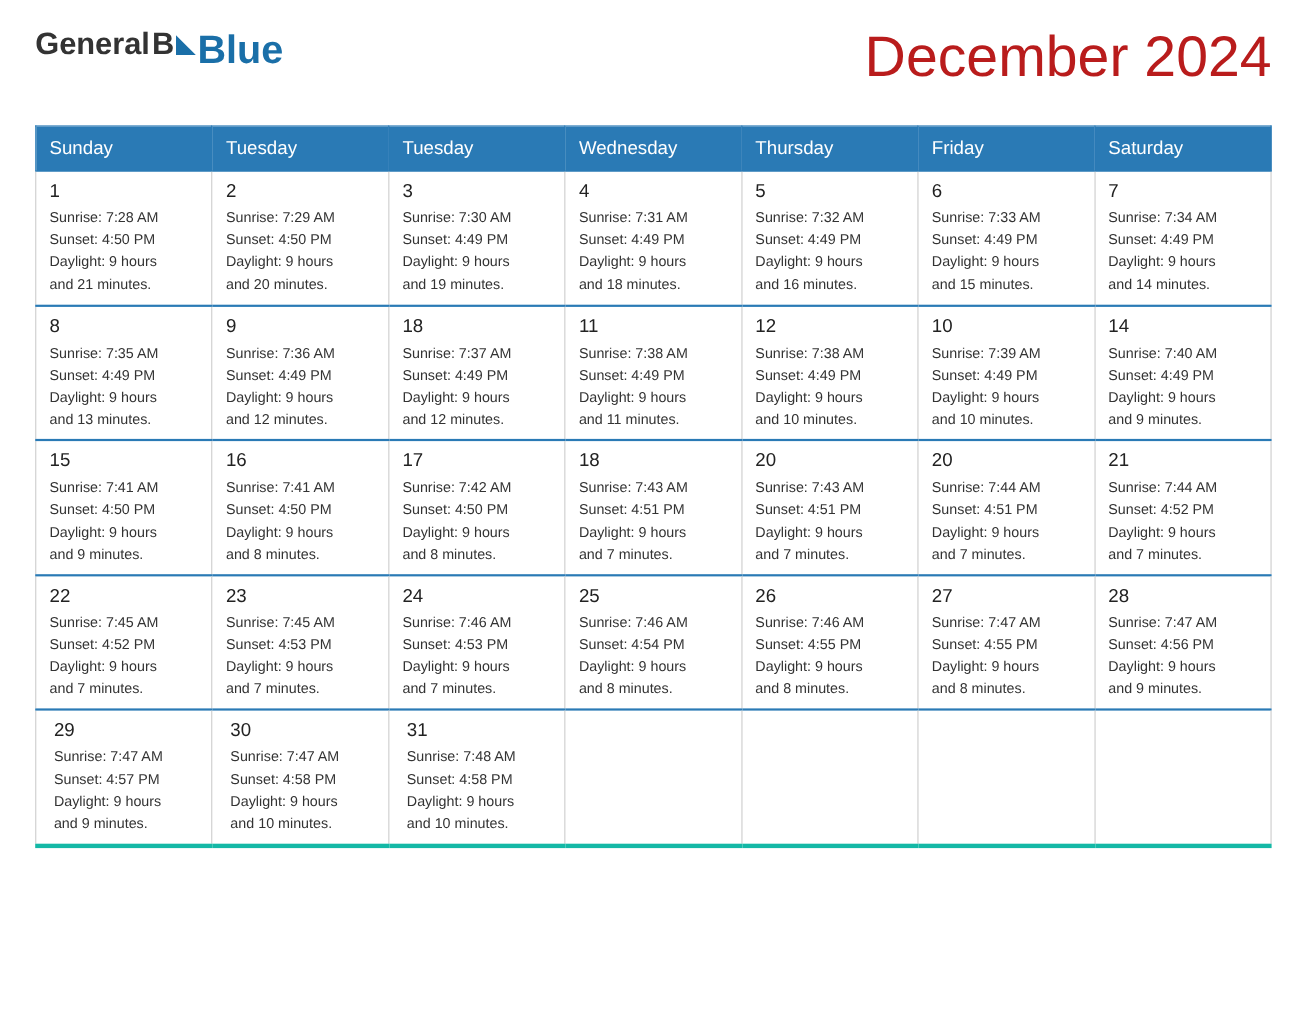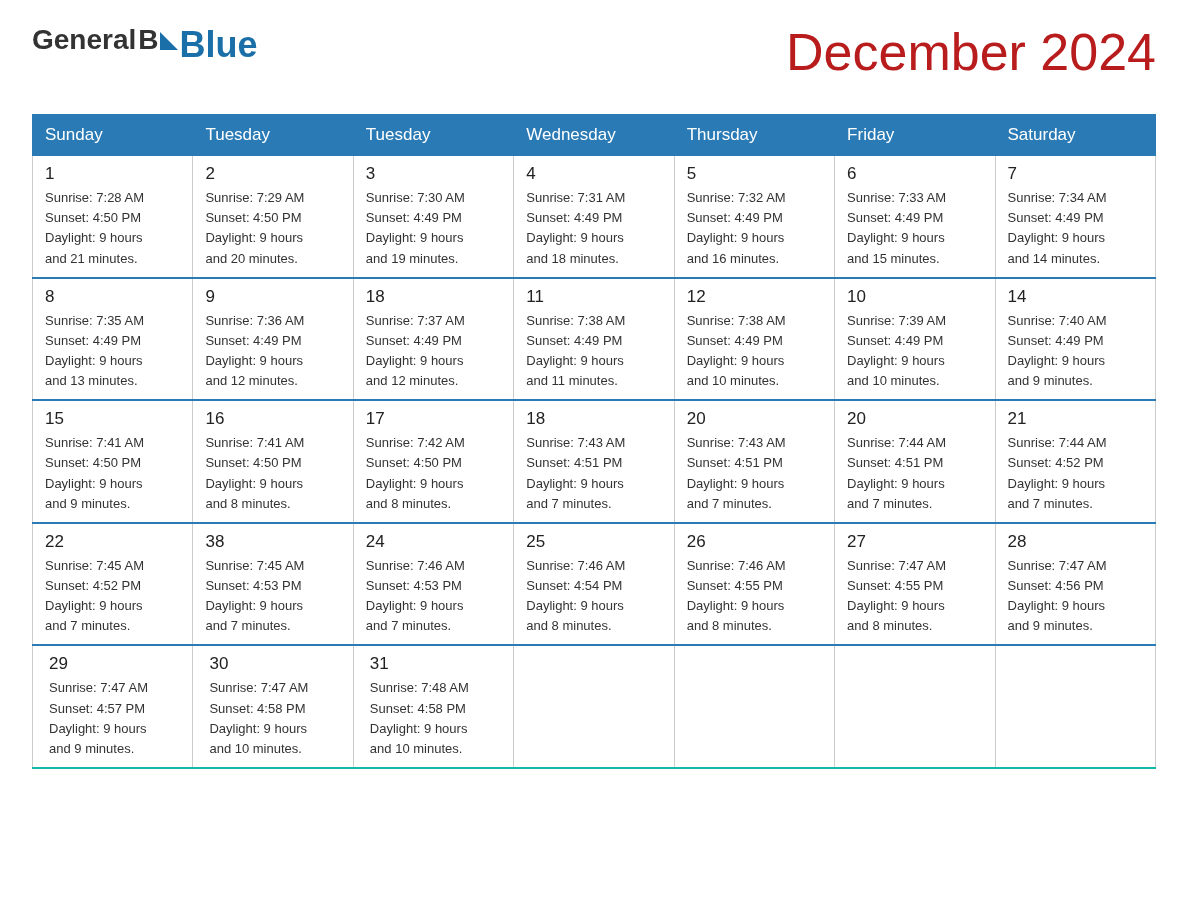--- a/index.html
+++ b/index.html
@@ -88,21 +88,21 @@
     .day-info {
       font-size: 13px;
       color: #333;
       line-height: 1.55;
     }
     .empty-cell {
       border-top: 2px solid #2a7ab5;
       background: #ffffff;
     }
     .last-row td {
-      border-bottom: 2px solid #14b8a6;
+      border-bottom: 4px solid #14b8a6;
       padding-left: 16px;
     }
   </style>
 </head>
 <body>
 
 <div class="header-row">
   <div class="logo-wrapper">
     <div class="logo-line1">
       <span class="logo-text-general">General</span>
@@ -222,21 +222,21 @@
           <span class="day-number">21</span>
           <div class="day-info">Sunrise: 7:44 AM<br>Sunset: 4:52 PM<br>Daylight: 9 hours<br>and 7 minutes.</div>
         </td>
       </tr>
       <tr>
         <td>
           <span class="day-number">22</span>
           <div class="day-info">Sunrise: 7:45 AM<br>Sunset: 4:52 PM<br>Daylight: 9 hours<br>and 7 minutes.</div>
         </td>
         <td>
-          <span class="day-number">38</span>
+          <span class="day-number">23</span>
           <div class="day-info">Sunrise: 7:45 AM<br>Sunset: 4:53 PM<br>Daylight: 9 hours<br>and 7 minutes.</div>
         </td>
         <td>
           <span class="day-number">24</span>
           <div class="day-info">Sunrise: 7:46 AM<br>Sunset: 4:53 PM<br>Daylight: 9 hours<br>and 7 minutes.</div>
         </td>
         <td>
           <span class="day-number">25</span>
           <div class="day-info">Sunrise: 7:46 AM<br>Sunset: 4:54 PM<br>Daylight: 9 hours<br>and 8 minutes.</div>
         </td>

